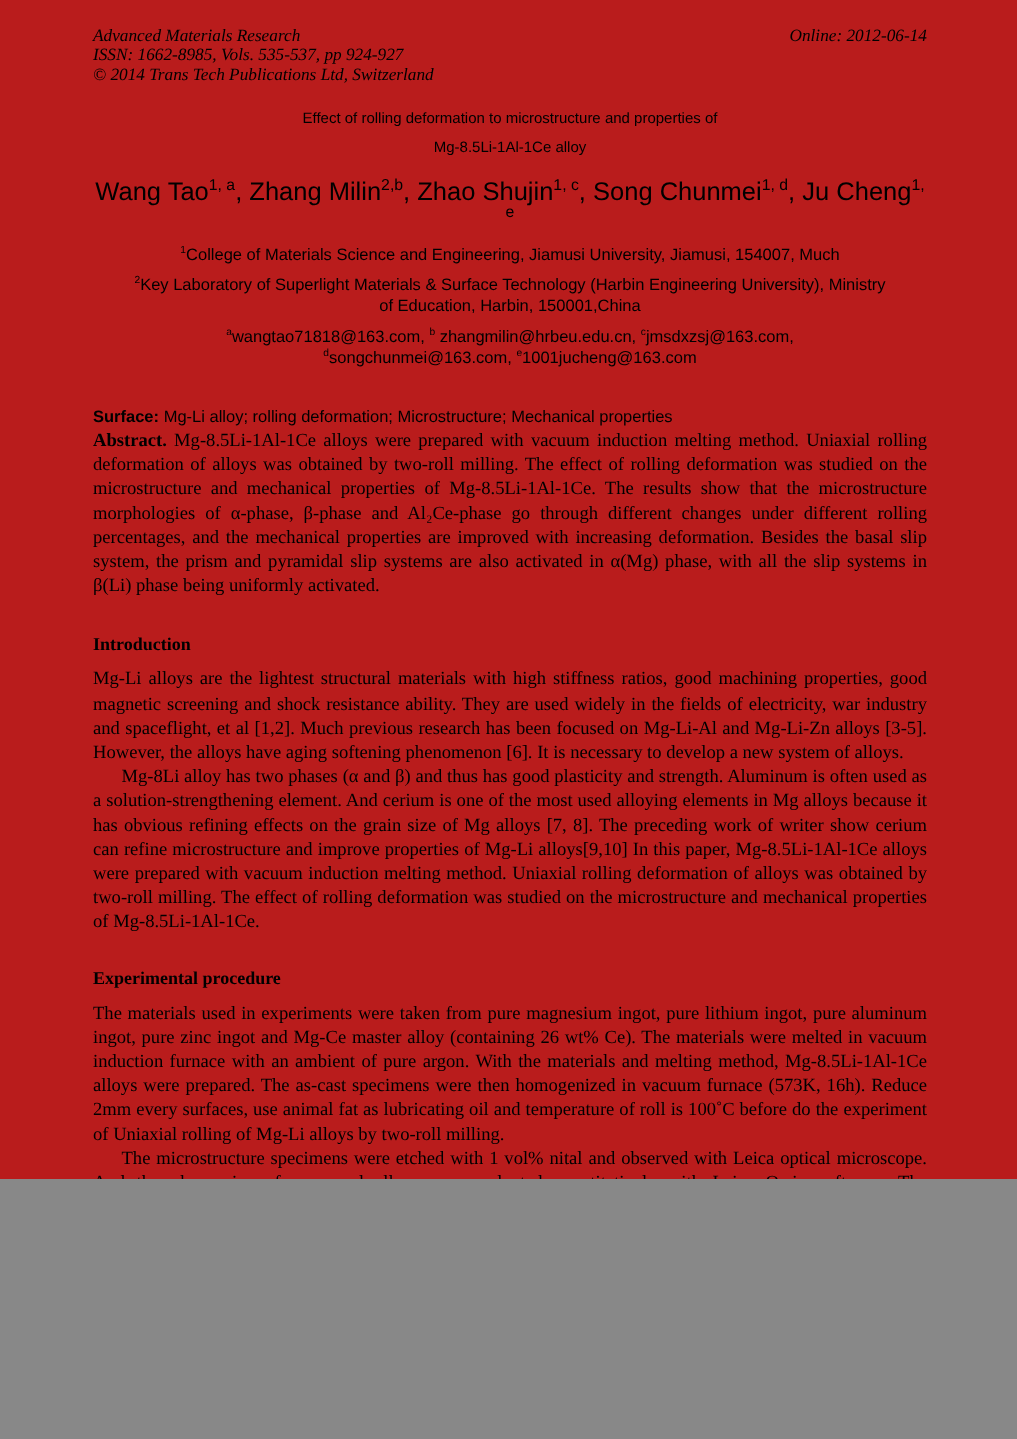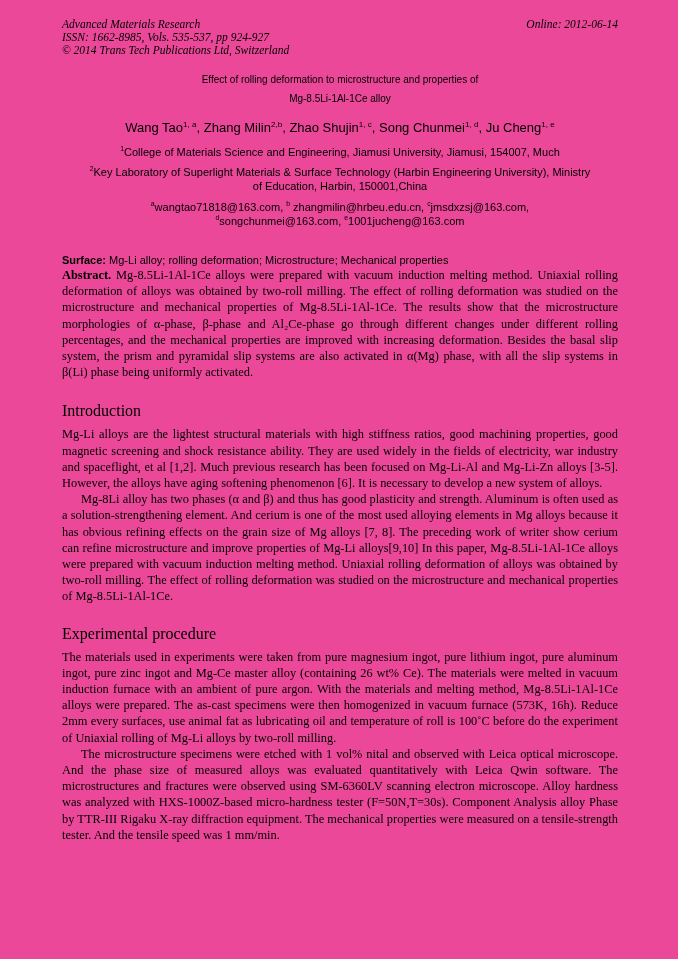--- a/index.html
+++ b/index.html
@@ -1,20 +1,20 @@
 <!DOCTYPE html>
 <html><head>
 <meta charset="utf-8">
 <style>
   html, body { margin: 0; padding: 0; background: #888; }
   * { box-sizing: border-box; }
   .page {
     width: 678px;
-    height: 959px;
-    background: #ec4899;
+    height: 786px;
+    background: #b91c1c;
     color: #000000;
     margin: 0 auto;
     overflow: hidden;
     position: relative;
   }
   .content {
     padding: 18px 60px 0 62px;
   }
   
   .hdr {
@@ -33,21 +33,21 @@
     text-align: center;
     font-family: "Liberation Sans", sans-serif;
     font-weight: normal;
     font-size: 10px;
     line-height: 19px;
   }
   .authors {
     margin-top: 11px;
     text-align: center;
     font-family: "Liberation Sans", sans-serif;
-    font-size: 13px;
+    font-size: 17px;
     line-height: 18px;
   }
   sup {
     font-size: 0.62em;
     line-height: 0;
     vertical-align: super;
   }
   .affil {
     text-align: center;
     font-family: "Liberation Sans", sans-serif;
@@ -74,22 +74,22 @@
   .body-text {
     font-family: "Liberation Serif", serif;
     font-size: 12.4px;
     line-height: 16.2px;
     text-align: justify;
   }
   .abstract { margin-top: 17px; }
   .abstract .lbl { font-weight: bold; }
   .sec-heading {
     font-family: "Liberation Serif", serif;
-    font-weight: normal;
-    font-size: 16px;
+    font-weight: bold;
+    font-size: 12px;
     line-height: 16px;
     margin-bottom: 7px;
   }
   .sec-heading.first { margin-top: 23px; }
   .sec-heading.second { margin-top: 21px; }
   p.para { margin: 0; font-family: Liberation Serif, serif; }
   p.para.indent { text-indent: 19px; }
 </style>
 </head>
 <body>

